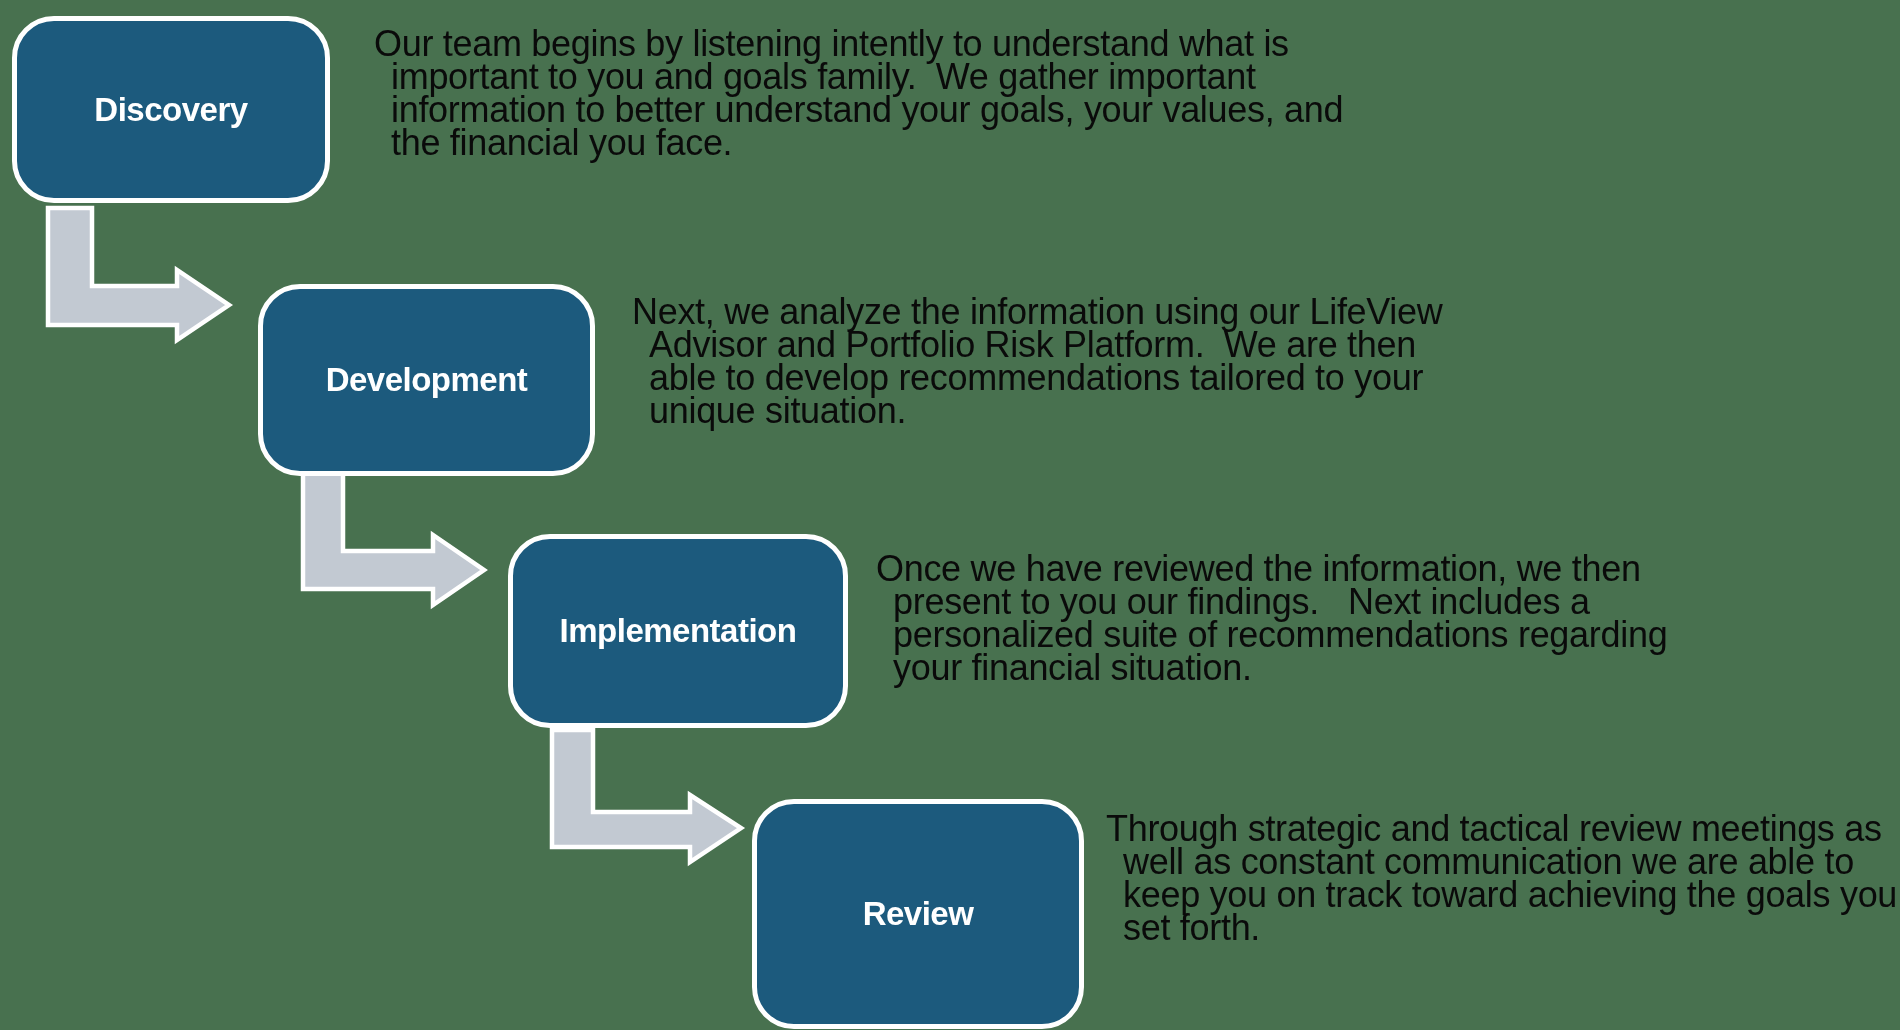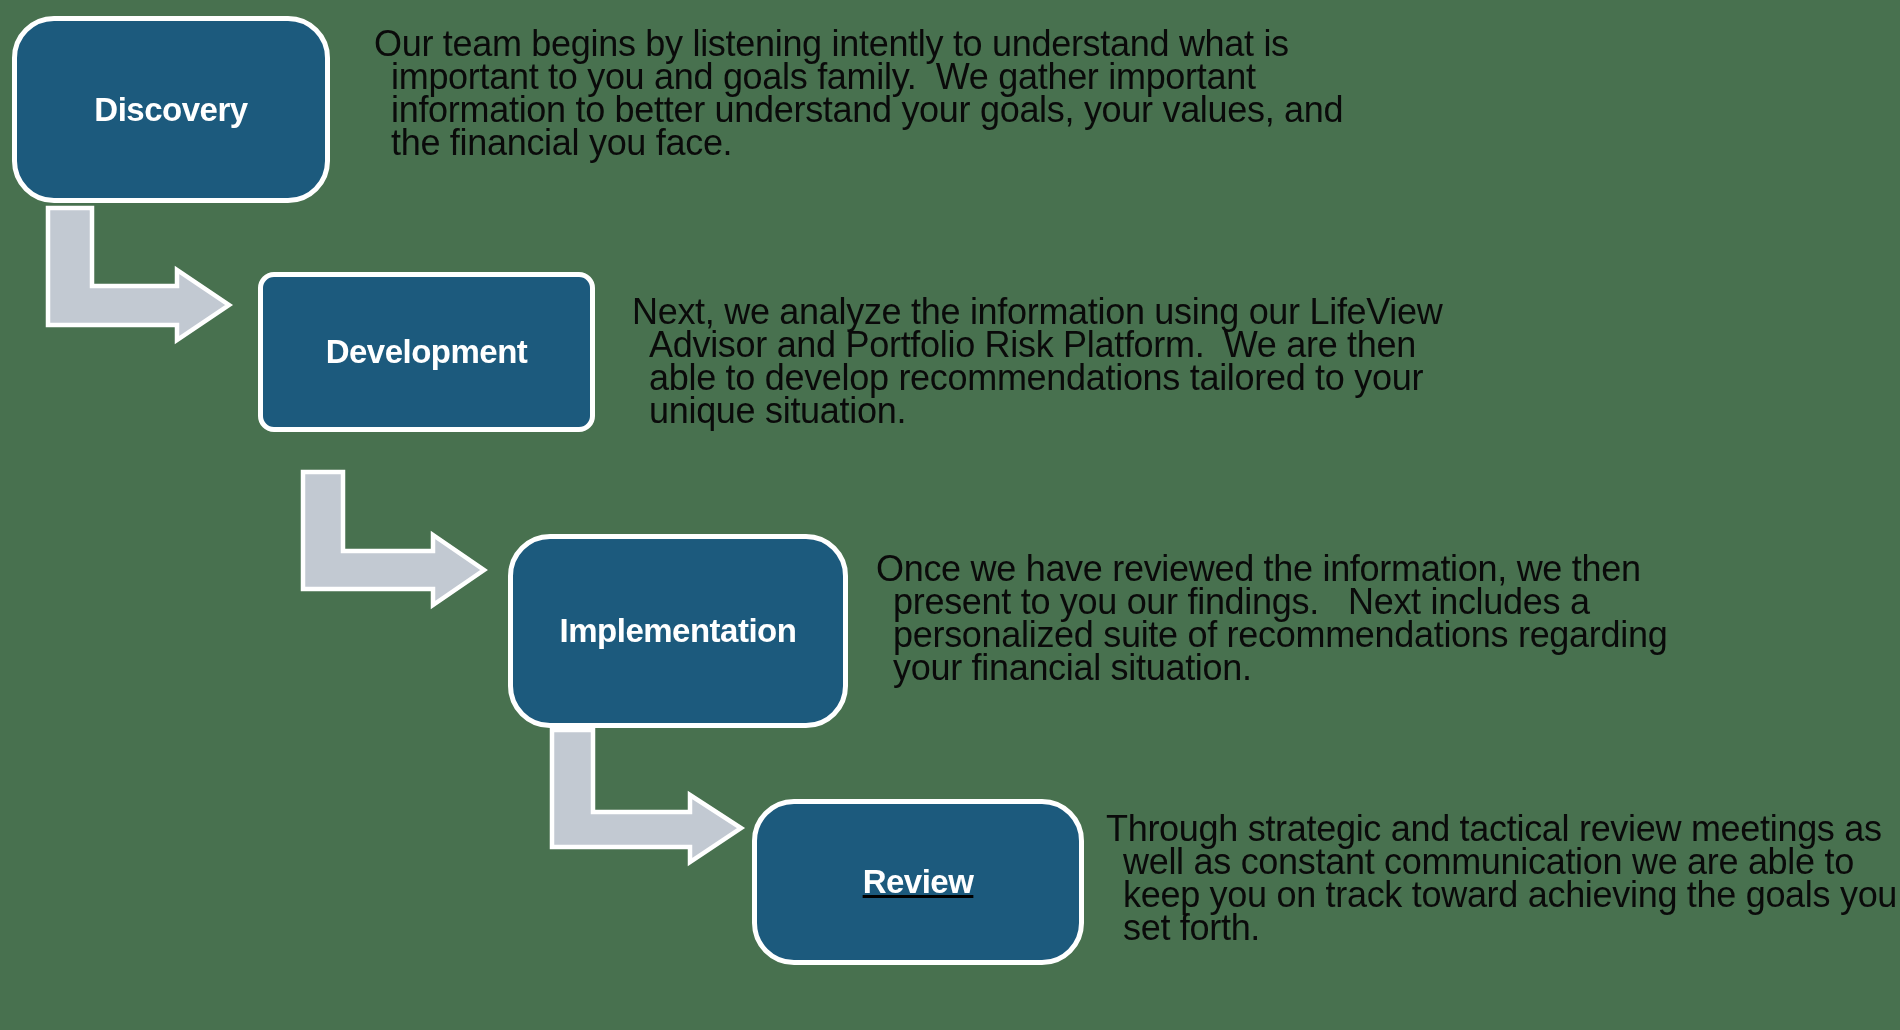--- a/index.html
+++ b/index.html
@@ -32,23 +32,23 @@
     align-items:center;
     justify-content:center;
   }
   .box .box-label{
     color:var(--box-label,#FFFFFF);
     font-weight:bold;
     font-size:33px;
     letter-spacing:-0.5px;
   }
   #box-discovery{left:12px;top:16px;width:318px;height:187px;}
-  #box-development{left:258px;top:272px;width:337px;height:160px;border-radius:16px;}
+  #box-development{left:258px;top:284px;width:337px;height:192px;}
   #box-implementation{left:508px;top:534px;width:340px;height:194px;}
-  #box-review{left:752px;top:799px;width:332px;height:166px;text-decoration:underline;}
+  #box-review{left:752px;top:799px;width:332px;height:230px;}
 
   .desc{
     position:absolute;
     color:var(--description-text,#0A0A0A);
     font-size:36px;
     line-height:33px;
     letter-spacing:-0.3px;
   }
   .desc .line{white-space:pre;}
   .desc .line + .line{padding-left:17px;}

